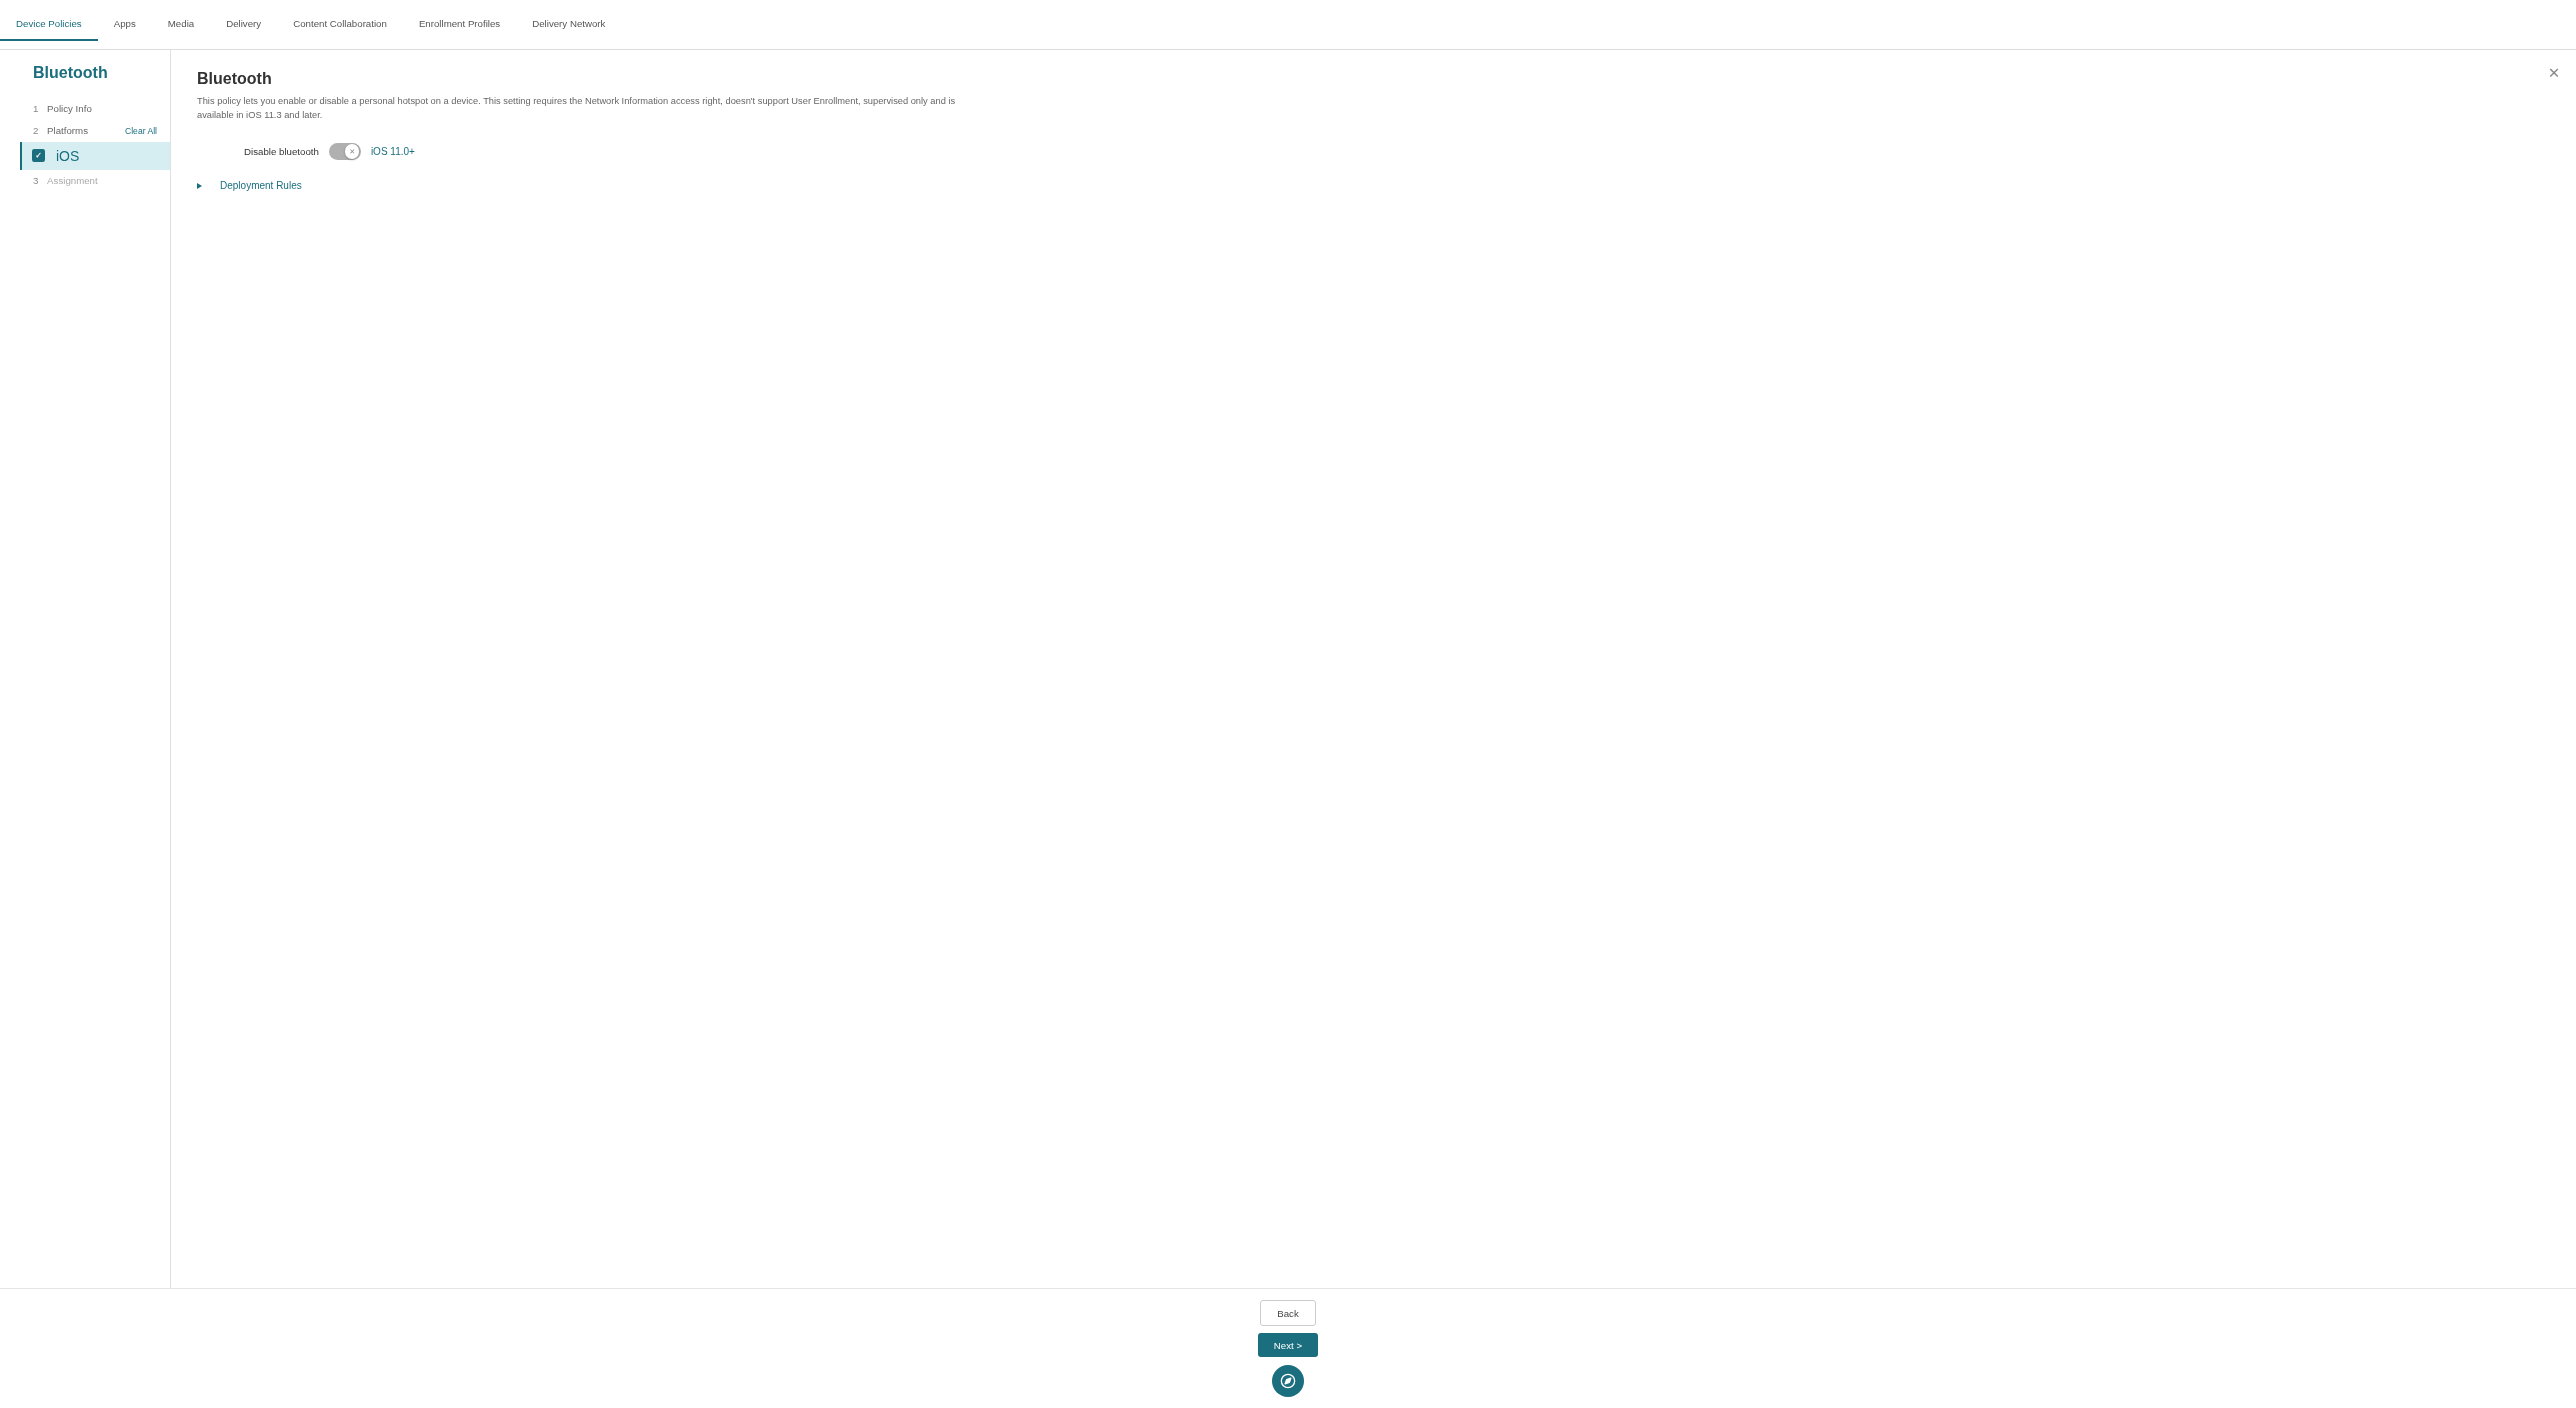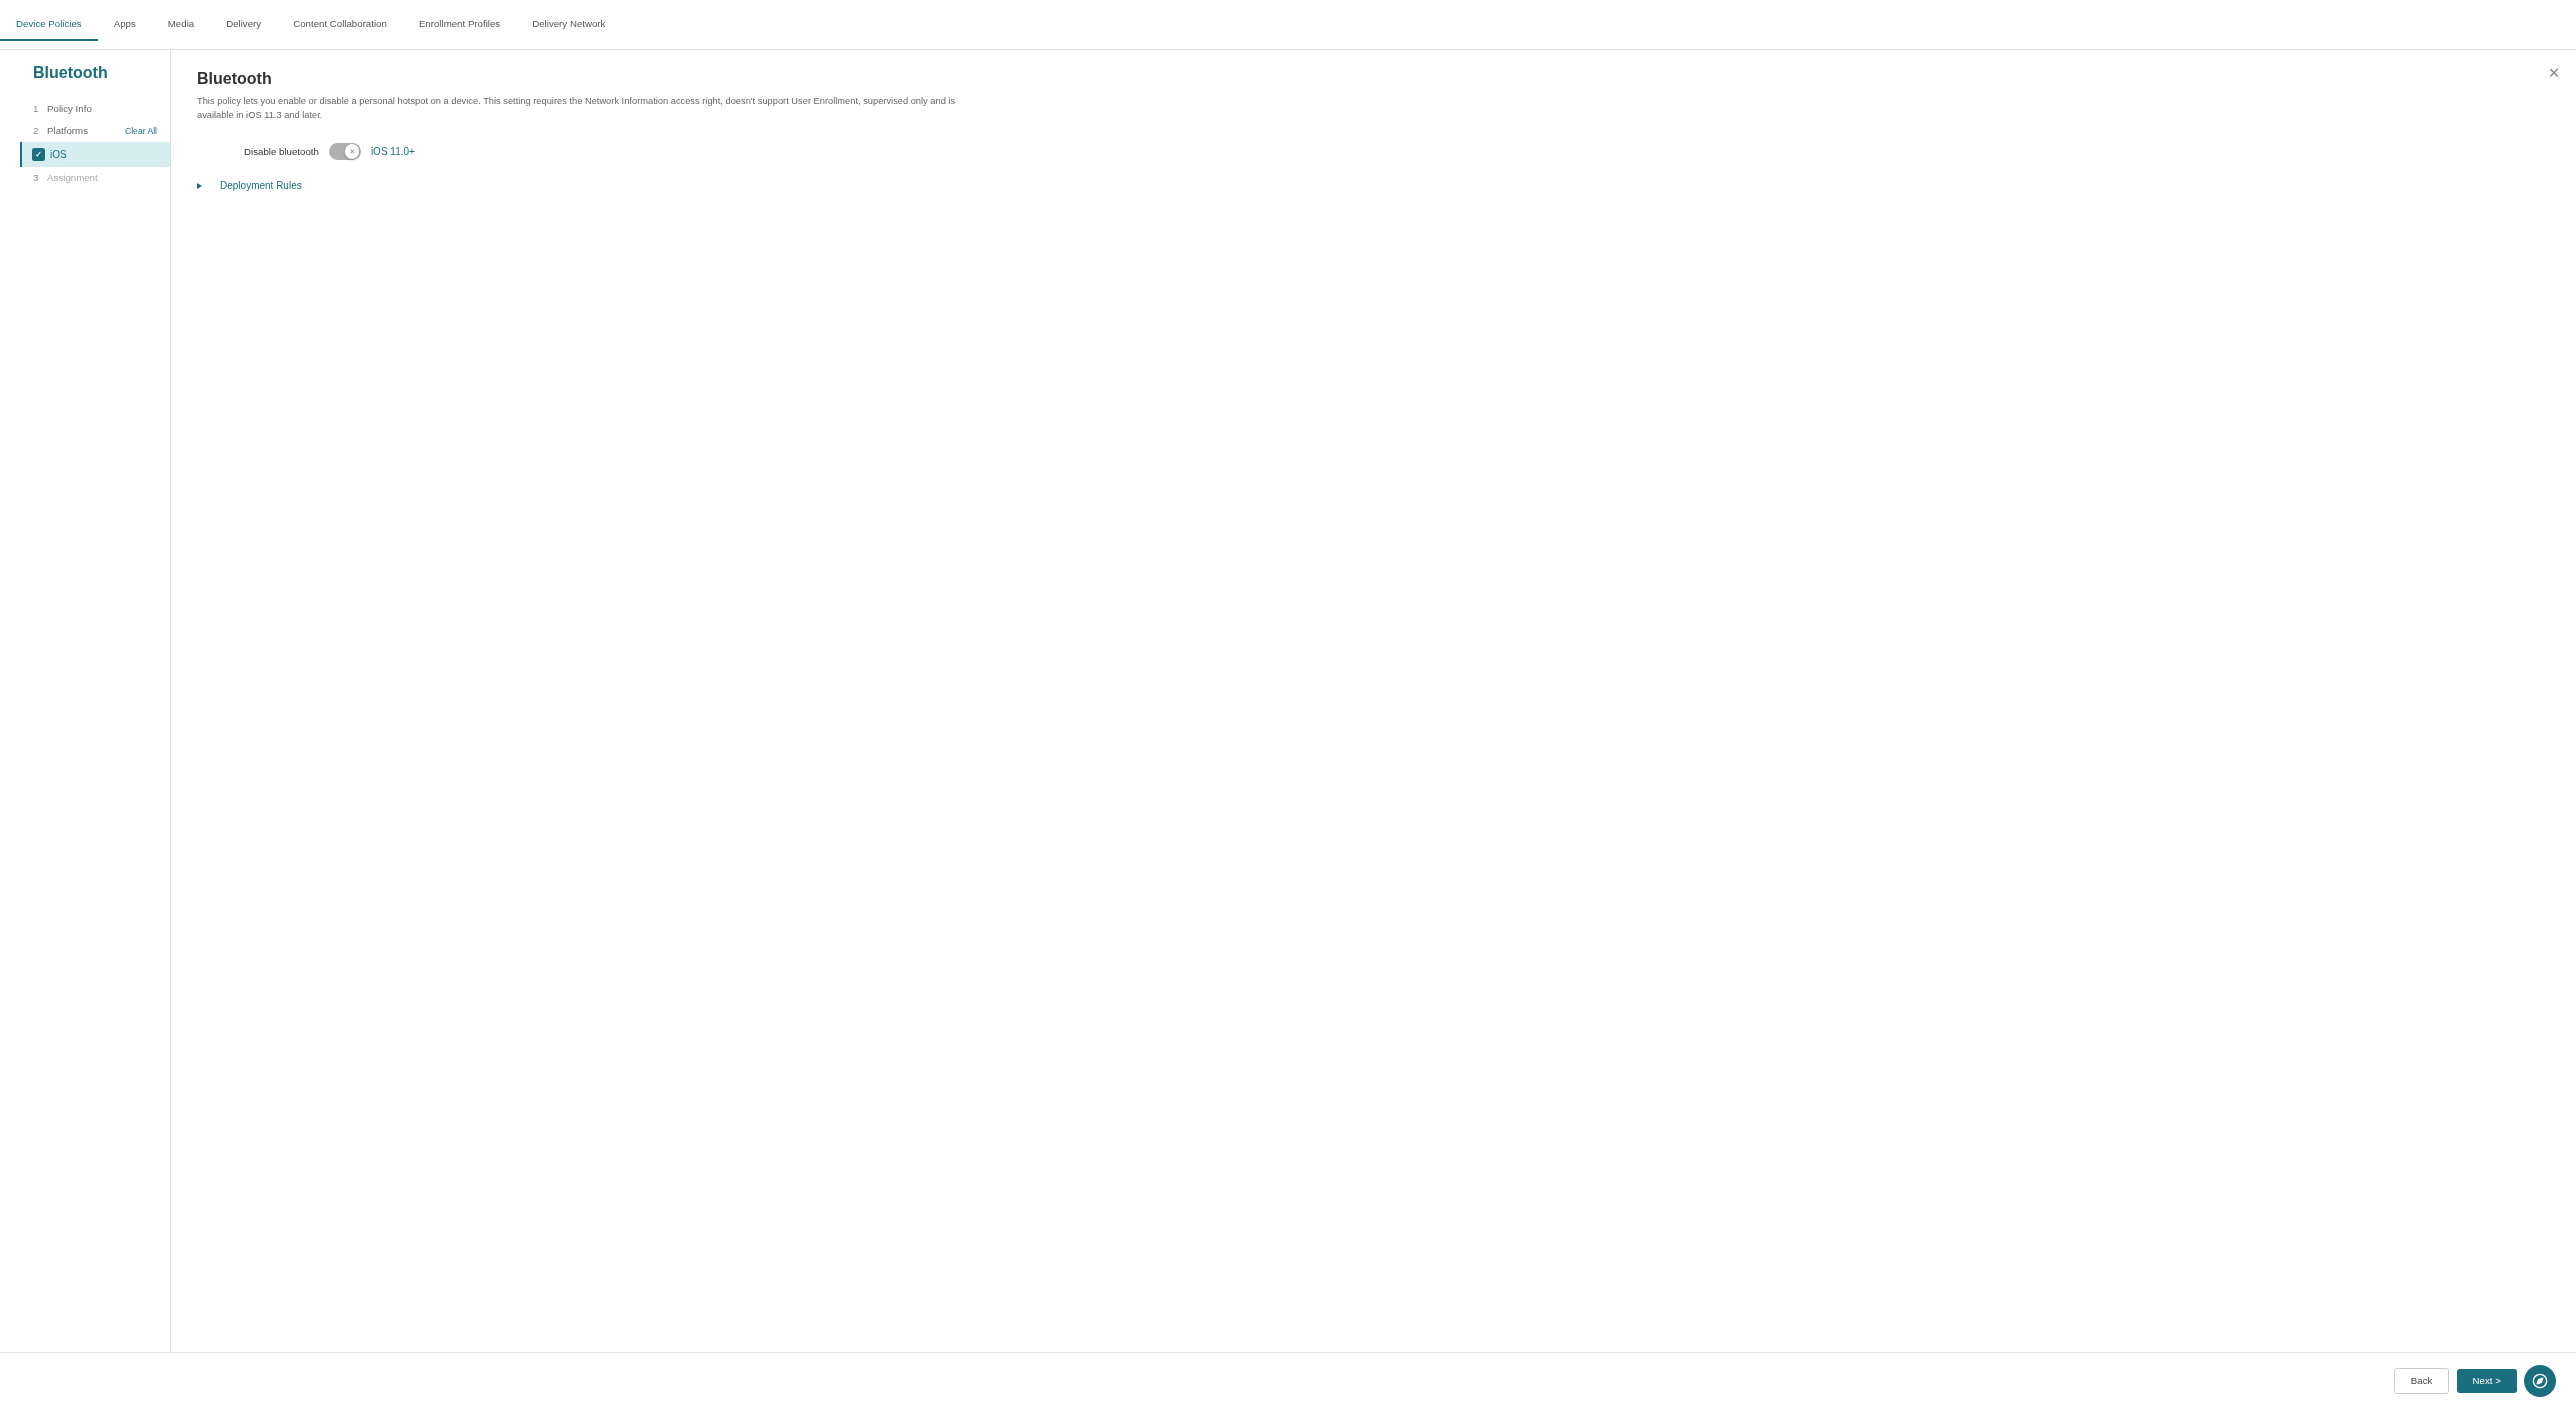--- a/index.html
+++ b/index.html
@@ -71,23 +71,23 @@
     .sidebar-clear-all {
       font-size: 8.6px;
       color: #1a6e7e;
       cursor: pointer;
       text-decoration: none;
     }
     .sidebar-item {
       padding: 5.8px 13px 5.8px 10px;
       display: flex;
       align-items: center;
-      gap: 5px;
-      cursor: pointer;
-      font-size: 10px;
+      gap: 11px;
+      cursor: pointer;
+      font-size: 14px;
       color: #333;
     }
     .sidebar-item.active {
       background: #d6eef2;
       border-left: 2.2px solid #1a6e7e;
     }
     .sidebar-item.active .item-label { color: #1a6e7e; font-weight: 500; }
     .check-icon {
       width: 13px;
       height: 13px;
@@ -216,20 +216,21 @@
 
     
     .footer {
       display: flex;
       justify-content: flex-end;
       align-items: center;
       padding: 11.5px 20px;
       border-top: 0.7px solid #e5e5e5;
       gap: 7.2px;
       flex-shrink: 0;
+      flex-direction: column;
     }
     .btn-back {
       padding: 6.5px 16px;
       background: #fff;
       border: 0.7px solid #ccc;
       border-radius: 2.9px;
       font-size: 9.7px;
       color: #444;
       cursor: pointer;
     }

